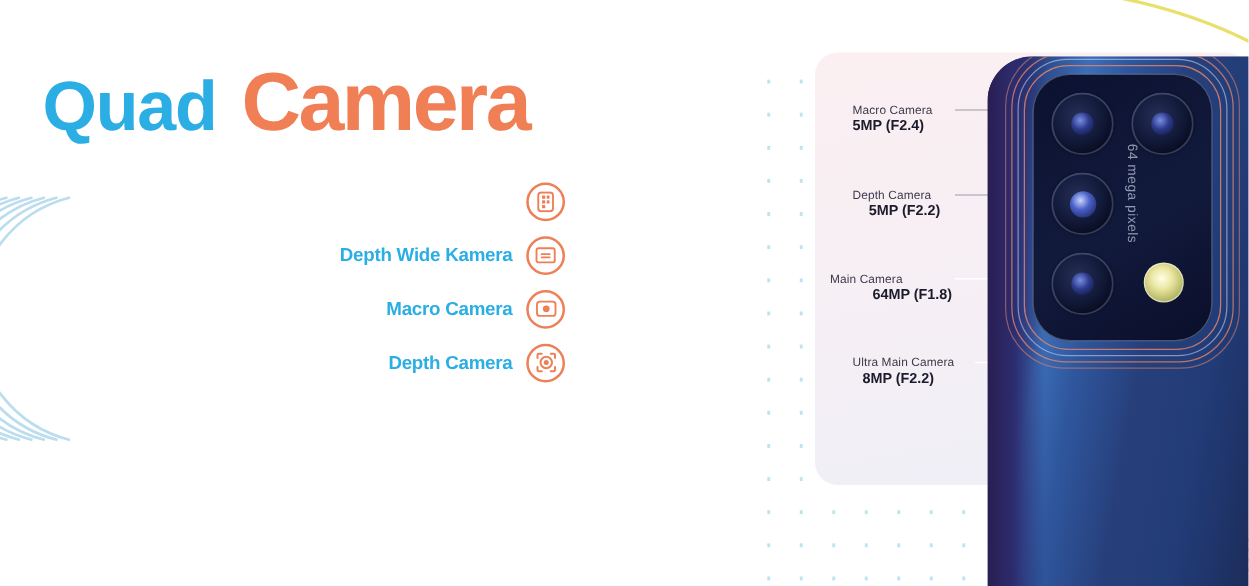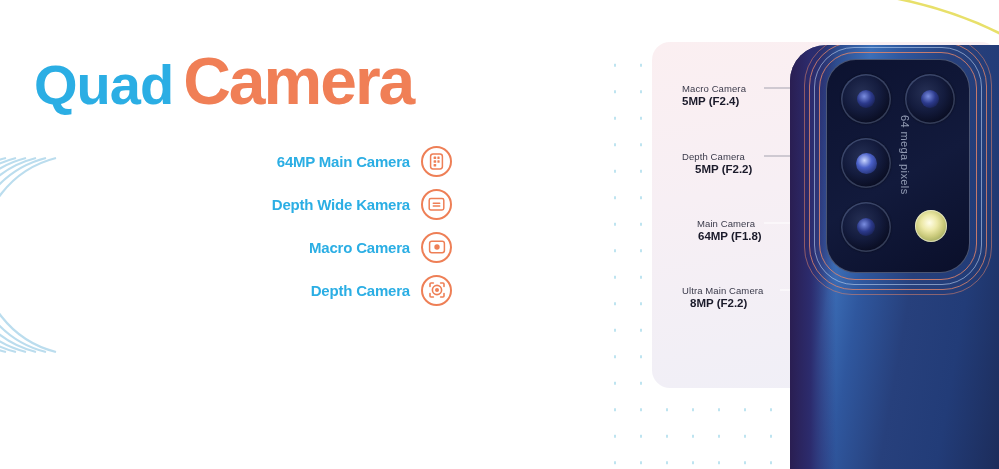--- a/index.html
+++ b/index.html
@@ -29,21 +29,21 @@
     white-space: nowrap;
     line-height: 1;
   }
   #heading .quad {
     font-size: 56px; font-weight: bold; letter-spacing: -1px;
     color: #2BAEE4;
   }
   #heading .camera {
     font-size: 66px; font-weight: bold; letter-spacing: -2px;
     color: #F07F56;
-    margin-left: 10px;
+    margin-left: 20px;
   }
 
   #feature-list {
     position: absolute; left: 60px; top: 140px;
     width: 392px;
   }
   .feature-row {
     display: flex; align-items: center; justify-content: flex-end;
     height: 42px; margin-bottom: 1px;
   }
@@ -193,21 +193,20 @@
       </g>
     </svg>
 
     <div id="heading">
       <span class="quad">Quad</span><span class="camera">Camera</span>
     </div>
 
     <div id="feature-list">
 
       <div class="feature-row">
-        <span class="feature-label">64MP Main Camera</span>
         <span class="feature-icon">
           <svg width="15" height="17" viewBox="0 0 15 17">
             <rect x="1.6" y="1" width="11.8" height="15" rx="2.4" fill="none" stroke="#EE7F56" stroke-width="1.5"></rect>
             <rect x="4.6" y="3.4" width="2.6" height="2.6" rx="0.5" fill="#EE7F56"></rect>
             <rect x="8.4" y="3.4" width="2.2" height="2.6" rx="0.5" fill="#EE7F56"></rect>
             <rect x="4.6" y="7.2" width="2.6" height="2.6" rx="0.5" fill="#EE7F56"></rect>
             <rect x="8.4" y="7.2" width="2.2" height="2.6" rx="0.5" fill="#EE7F56"></rect>
             <rect x="4.6" y="11" width="2.6" height="2.6" rx="0.5" fill="#EE7F56"></rect>
           </svg>
         </span>
@@ -267,21 +266,21 @@
       <path d="M 262 109 L 330 66" fill="none" stroke="#E8E06A" stroke-width="2.2"></path>
     </svg>
 
     <div id="spec-card">
       <span class="spec-label" style="left:30px; top:41px;">Macro Camera</span>
       <span class="spec-value" style="left:30px; top:53px;">5MP (F2.4)</span>
 
       <span class="spec-label" style="left:30px; top:109px;">Depth Camera</span>
       <span class="spec-value" style="left:30px; top:121px;padding-left:13px;">5MP (F2.2)</span>
 
-      <span class="spec-label" style="left:45px; top:176px;">Main Camera</span>
+      <span class="spec-label" style="left:12px; top:176px;">Main Camera</span>
       <span class="spec-value" style="left:46px; top:188px;">64MP (F1.8)</span>
 
       <span class="spec-label" style="left:30px; top:243px;">Ultra Main Camera</span>
       <span class="spec-value" style="left:38px; top:255px;">8MP (F2.2)</span>
 
       <svg class="leader" style="left:0; top:0; width:347px; height:346px;">
         <g fill="none" stroke="#9B9BA8" stroke-width="0.9">
           <path d="M 112 46 L 283 46"></path>
           <path d="M 112 114 L 210 114"></path>
         </g>

